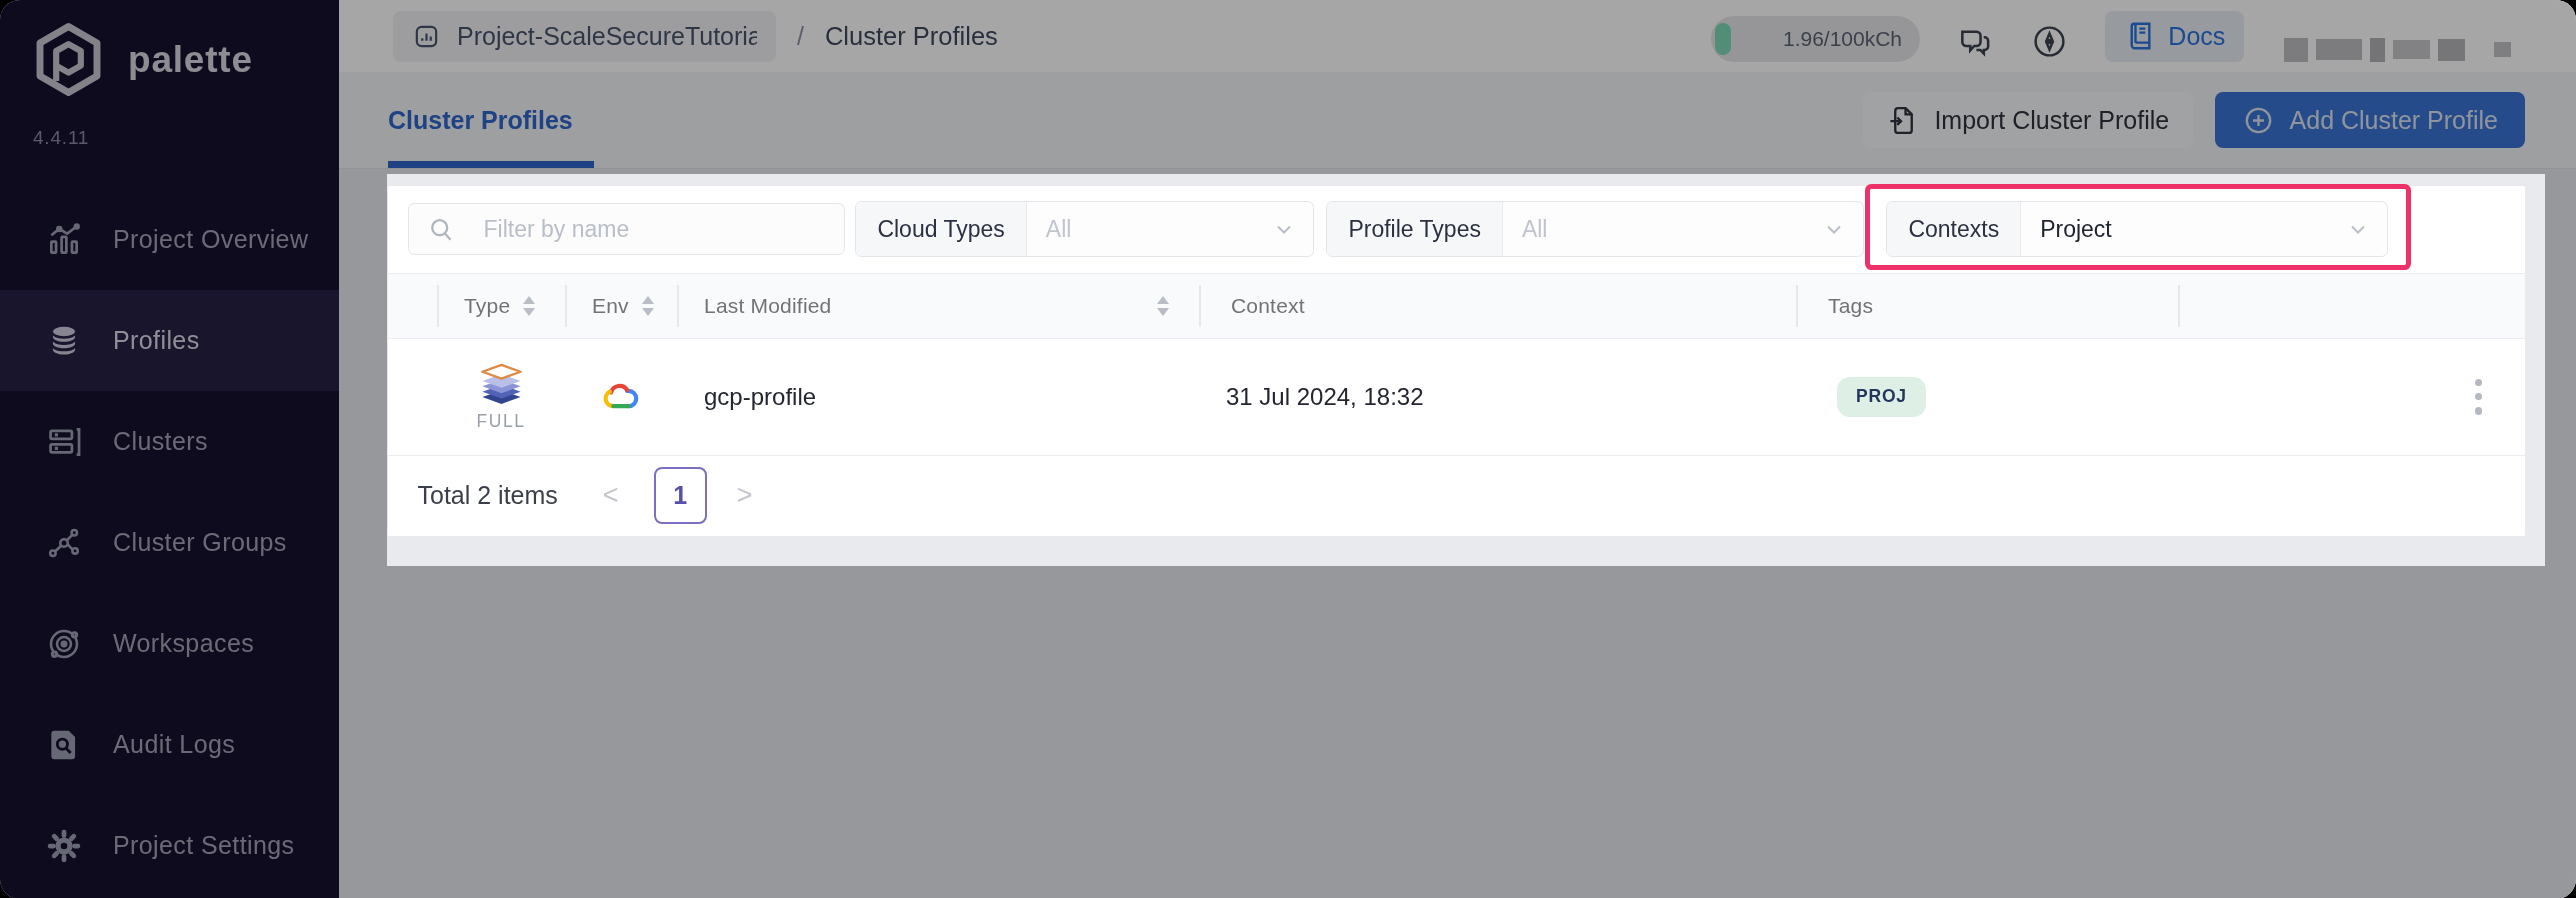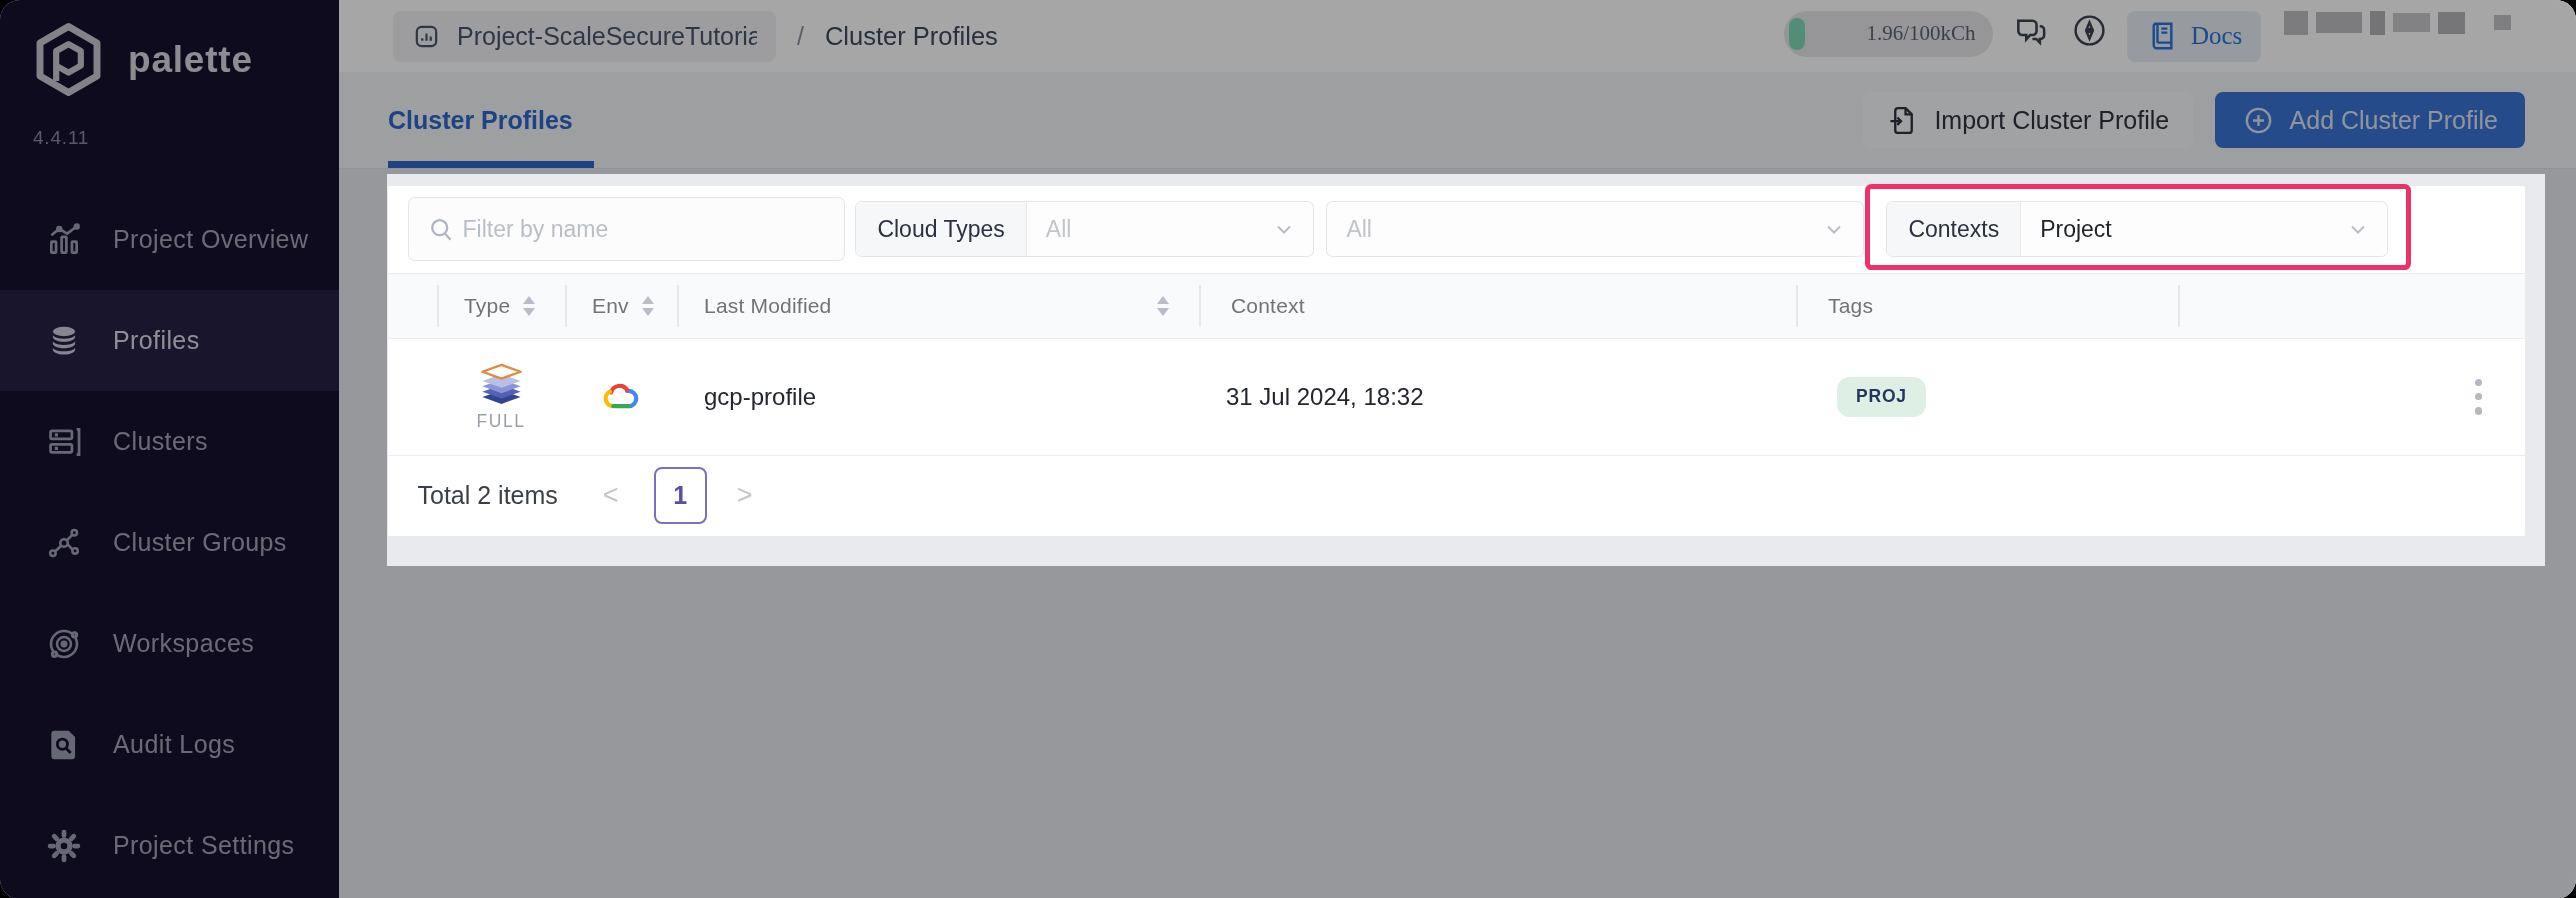--- a/index.html
+++ b/index.html
@@ -20,21 +20,21 @@
 
   
   .main { flex:1; display:flex; flex-direction:column; min-width:0; }
 
   
   .topbar { height:72px; background:#ffffff; display:flex; align-items:center; padding:0 65px 0 54px; }
   .crumb-chip { display:flex; align-items:center; gap:16px; background:#f1f2f5; border-radius:8px; height:51px; padding:0 19px; max-width:383px; }
   .crumb-chip .txt { font-size:25px; color:#49536b; white-space:nowrap; overflow:hidden; }
   .crumb-sep { font-size:25px; color:#8a93a5; margin:0 21px; }
   .crumb-page { font-size:25.5px; color:#3f495f; }
-  .top-right { margin-left:auto; display:flex; align-items:flex-start; gap:18px;font-family:Liberation Serif, serif; }
+  .top-right { margin-left:auto; display:flex; align-items:flex-end; gap:35px; }
   .usage-pill { position:relative; width:209px; height:46px; background:#e6e7ea; border-radius:24px; display:flex; align-items:center; justify-content:flex-end; padding-right:17.5px; overflow:hidden; }
   .usage-fill { position:absolute; left:4.8px; top:7.2px; width:16px; height:32px; background:#7fd9b8; border-radius:9.6px; }
   .usage-txt { font-size:21px; color:#5b6373; }
   .icon-btn { width:40px; height:40px; display:flex; align-items:center; justify-content:center; cursor:pointer; }
   .docs-chip { display:flex; align-items:center; gap:12.8px; background:#e9edf4; border-radius:8px; height:51px; padding:0 19px; cursor:pointer; }
   .docs-chip .txt { font-size:25px; color:#2a72dd; }
   .pixel-name { display:flex; align-items:center; gap:8px; margin-left:4.8px; }
   .px { background:#bfbfc4; display:inline-block; }
 
   
@@ -47,21 +47,21 @@
   .btn-ghost .txt { font-size:25px; color:#2f333c; }
   .btn-primary { display:flex; align-items:center; gap:14.4px; height:56px; padding:0 27px; border-radius:8px; background:#3b74d4; cursor:pointer; }
   .btn-primary .txt { font-size:25px; color:#dde4f2; }
 
   
   .content { flex:1; position:relative; background:#e9eaee; }
   .card { position:absolute; left:49px; top:16.7px; width:2137px; background:#ffffff; border-radius:1.6px; }
 
   
   .filter-row { height:88px; display:flex; align-items:center; padding-left:20px; border-bottom:1.6px solid #ececf0; }
-  .search-box { width:437px; height:64px; border:1.6px solid #e3e5ea; border-radius:6.4px; background:#fcfcfd; display:flex; align-items:center; gap:7px; padding:0 17.5px; }
+  .search-box { width:437px; height:52px; border:1.6px solid #e3e5ea; border-radius:6.4px; background:#fcfcfd; display:flex; align-items:center; gap:28px; padding:0 17.5px; }
   .search-box input { border:none; outline:none; background:transparent; font-size:23px; color:#394050; width:100%; font-family:"Liberation Sans",sans-serif; }
   .search-box input::placeholder { color:#b9bec8; }
   .fgroup { height:56px; border:1.6px solid #e3e5ea; border-radius:6.4px; display:flex; align-items:stretch; overflow:hidden; background:#fdfdfe; }
   .fgroup .flabel { background:#f6f7f9; border-right:1.6px solid #e9eaee; display:flex; align-items:center; padding:0 21px; font-size:23px; color:#2b3140; white-space:nowrap; }
   .fgroup .fvalue { display:flex; align-items:center; flex:1; padding:0 19px; font-size:23px; }
   .fvalue.placeholder { color:#c0c4cc; }
   .fvalue.selected { color:#20242e; }
   .fgroup .chev { margin-left:auto; display:flex; align-items:center; padding-right:17.5px; }
   .g-cloud { width:459px; margin-left:10.4px; }
   .g-profile { width:538px; margin-left:12px; }
@@ -310,20 +310,21 @@
             <span class="flabel">Cloud Types</span>
             <span class="fvalue placeholder">All</span>
             <span class="chev">
               <svg width="24" height="24" viewBox="0 0 24 24" fill="none" stroke="#b9bec8" stroke-width="2">
                   <path d="M6 9.5 L12 15.5 L18 9.5"></path>
                 </svg>
             </span>
           </div>
 
           <div class="fgroup g-profile">
+            <span class="flabel">Profile Types</span>
             <span class="fvalue placeholder">All</span>
             <span class="chev">
               <svg width="24" height="24" viewBox="0 0 24 24" fill="none" stroke="#b9bec8" stroke-width="2">
                   <path d="M6 9.5 L12 15.5 L18 9.5"></path>
                 </svg>
             </span>
           </div>
 
           <div class="fgroup g-context">
             <span class="flabel">Contexts</span>

